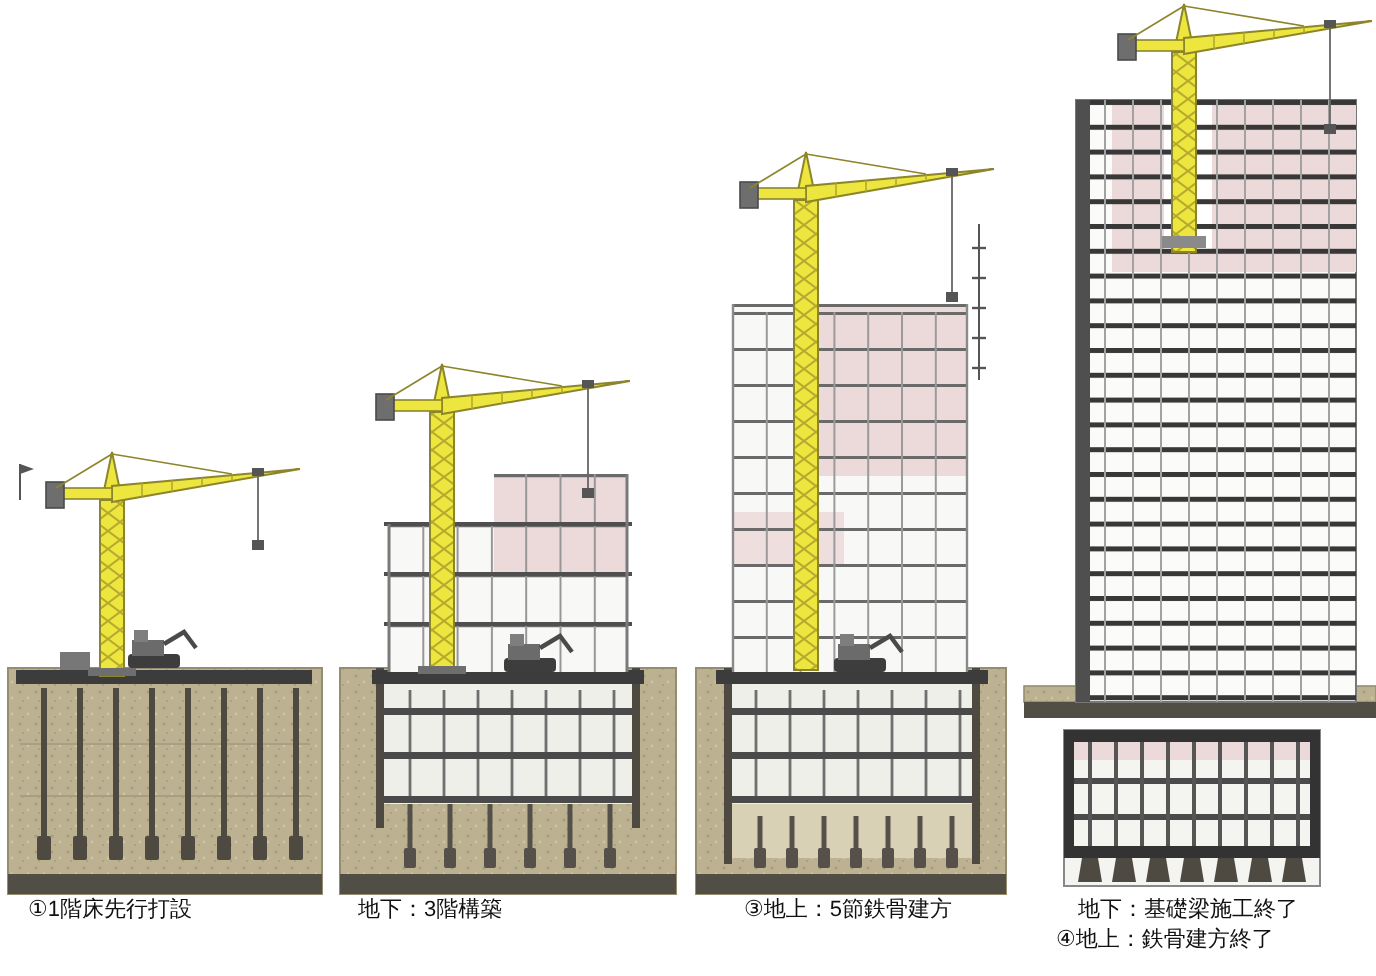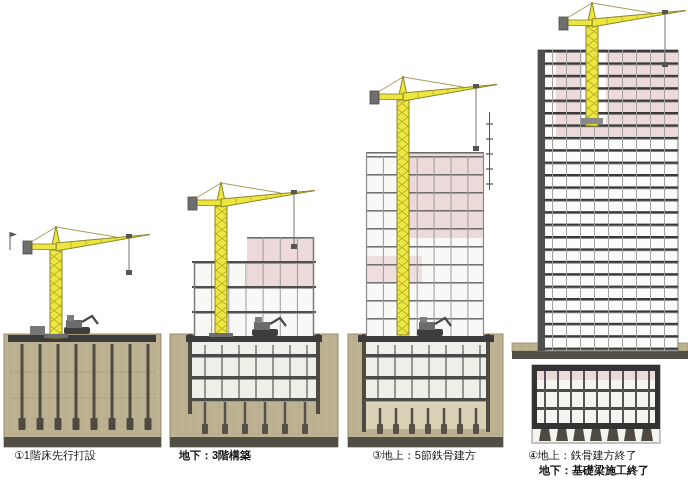--- a/index.html
+++ b/index.html
@@ -6,21 +6,21 @@
   .figure{
     position:relative;width:688px;height:488px;background:#ffffff;
     font-family:"Liberation Sans","DejaVu Sans",sans-serif;
     outline:1px solid #e2e2e2;overflow:hidden;
   }
   .figure svg{position:absolute;top:0;left:0;display:block;}
   .cap{
     position:absolute;top:448px;font-size:11px;line-height:15px;
     color:#111;white-space:nowrap;letter-spacing:0;
   }
-  .cap .indent{padding-left:11px;font-weight:bold;}
+  .cap .indent{padding-left:11px;}
 </style>
 </head>
 <body>
 
 <div class="figure">
 
 <svg width="688" height="448" viewBox="0 0 688 448">
   <defs>
     <pattern id="latt" width="12" height="9" patternUnits="userSpaceOnUse">
       <rect width="12" height="9" fill="#ece63e"></rect>
@@ -304,17 +304,17 @@
 <div class="cap" style="left:14px">
   <div class="cap-line">①1階床先行打設</div>
 </div>
 <div class="cap" style="left:168px">
   <div class="cap-line indent">地下：3階構築</div>
 </div>
 <div class="cap" style="left:372px">
   <div class="cap-line">③地上：5節鉄骨建方</div>
 </div>
 <div class="cap" style="left:528px">
+  <div class="cap-line indent">地下：基礎梁施工終了</div>
   <div class="cap-line">④地上：鉄骨建方終了</div>
-  <div class="cap-line indent">地下：基礎梁施工終了</div>
 </div>
 
 </div>
 
 </body></html>

